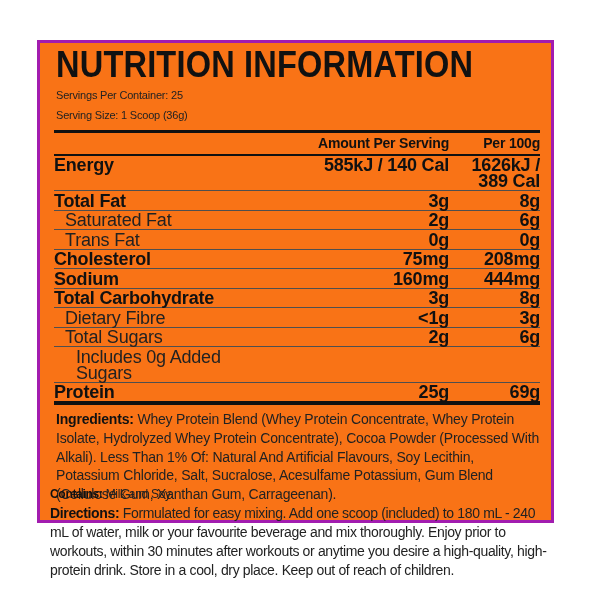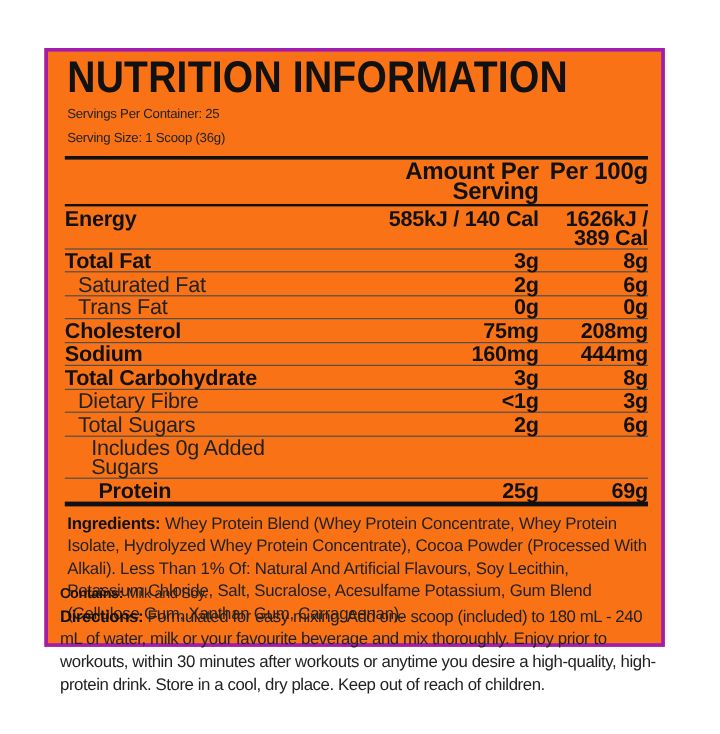--- a/index.html
+++ b/index.html
@@ -37,37 +37,37 @@
     font-size: 11px;
     line-height: 19.5px;
     letter-spacing: -0.2px;
     margin-left: 2px;
     color: #222;
   }
   .rule-top { height: 3px; background: #111; margin-top: 5px; }
   .thead {
     display: flex;
     align-items: baseline;
-    font-size: 20px;
+    font-size: 14px;
     font-weight: 700;
     line-height: 16.5px;
     padding: 2px 0;
     border-bottom: 2.5px solid #111;
     letter-spacing: -0.2px;
   }
   .row {
     display: flex;
     align-items: baseline;
     font-size: 18px;
     line-height: 16px;
     padding: 1.5px 0 1px 0;
     border-bottom: 1px solid #4f4f4f;
     letter-spacing: -0.2px;
   }
-  .tbody .row:last-child { border-bottom: none; margin-left: 28px; }
+  .tbody .row:last-child { border-bottom: none; }
   .cell-label { flex: 1; font-weight: 400; color: #222; }
   .row.main .cell-label { font-weight: 700; color: #111; }
   .cell-label.i1 { padding-left: 11px; }
   .cell-label.i2 { padding-left: 22px; }
   .cell-amt { width: 170px; text-align: right; font-weight: 700; color: #111; }
   .cell-per { width: 91px; text-align: right; font-weight: 700; color: #111; }
   .rule-bottom { height: 4px; background: #111; }
   .ingredients {
     margin: 5px 0 0 2px;
     font-size: 14px;

